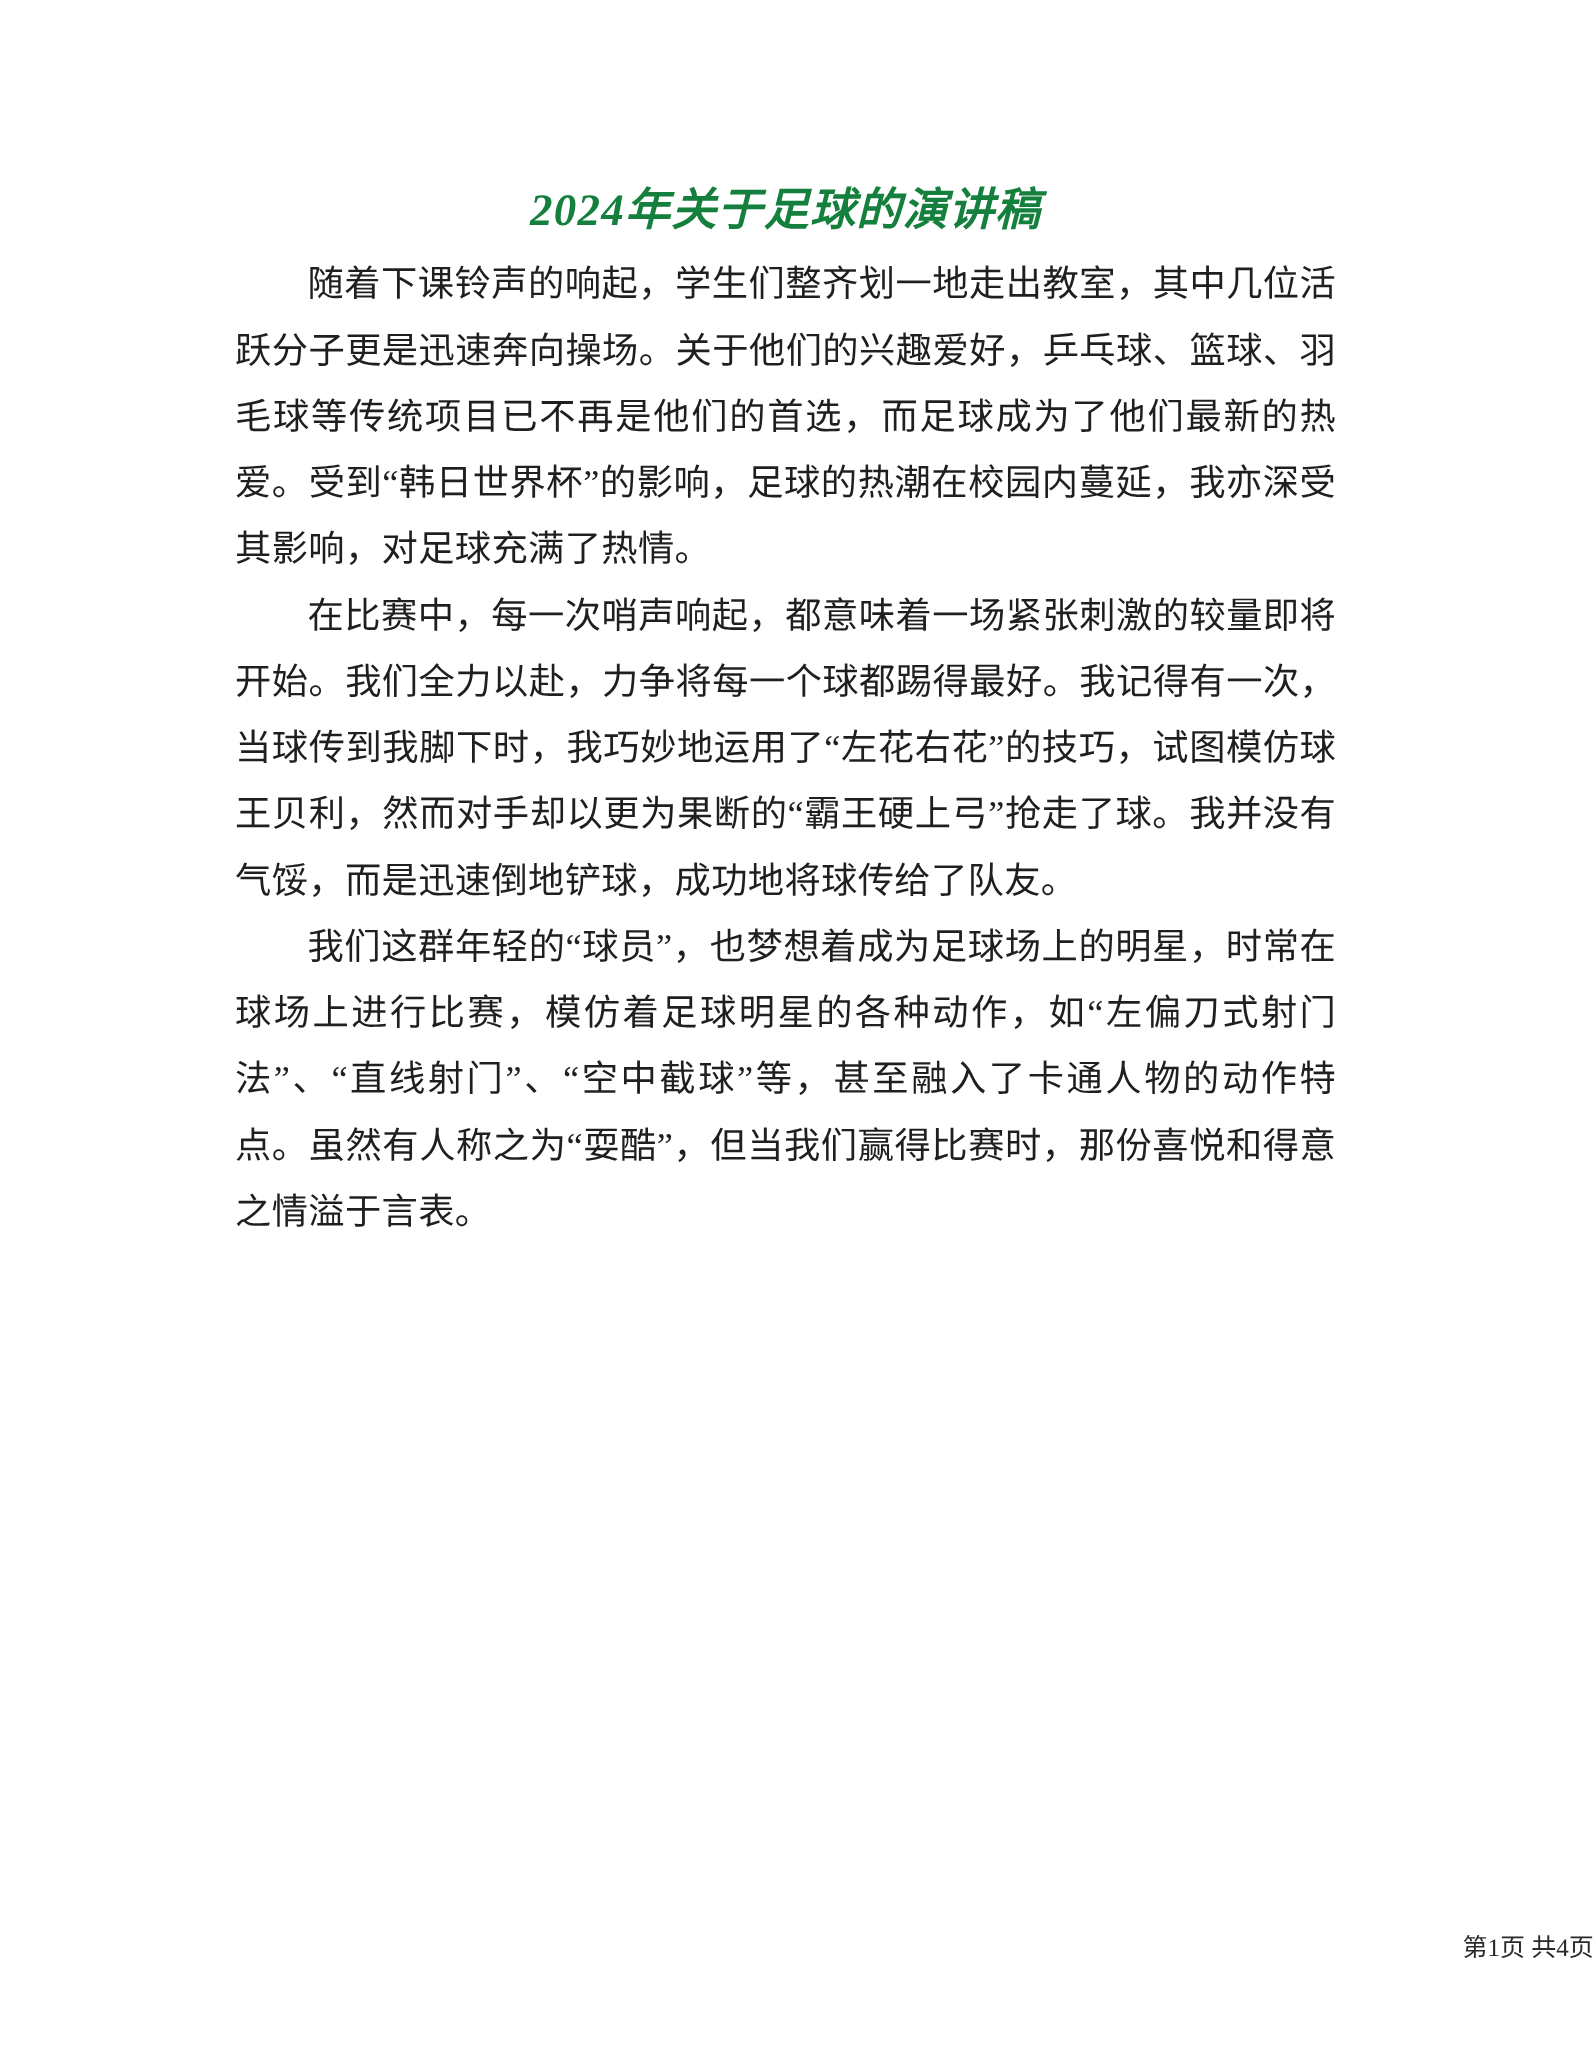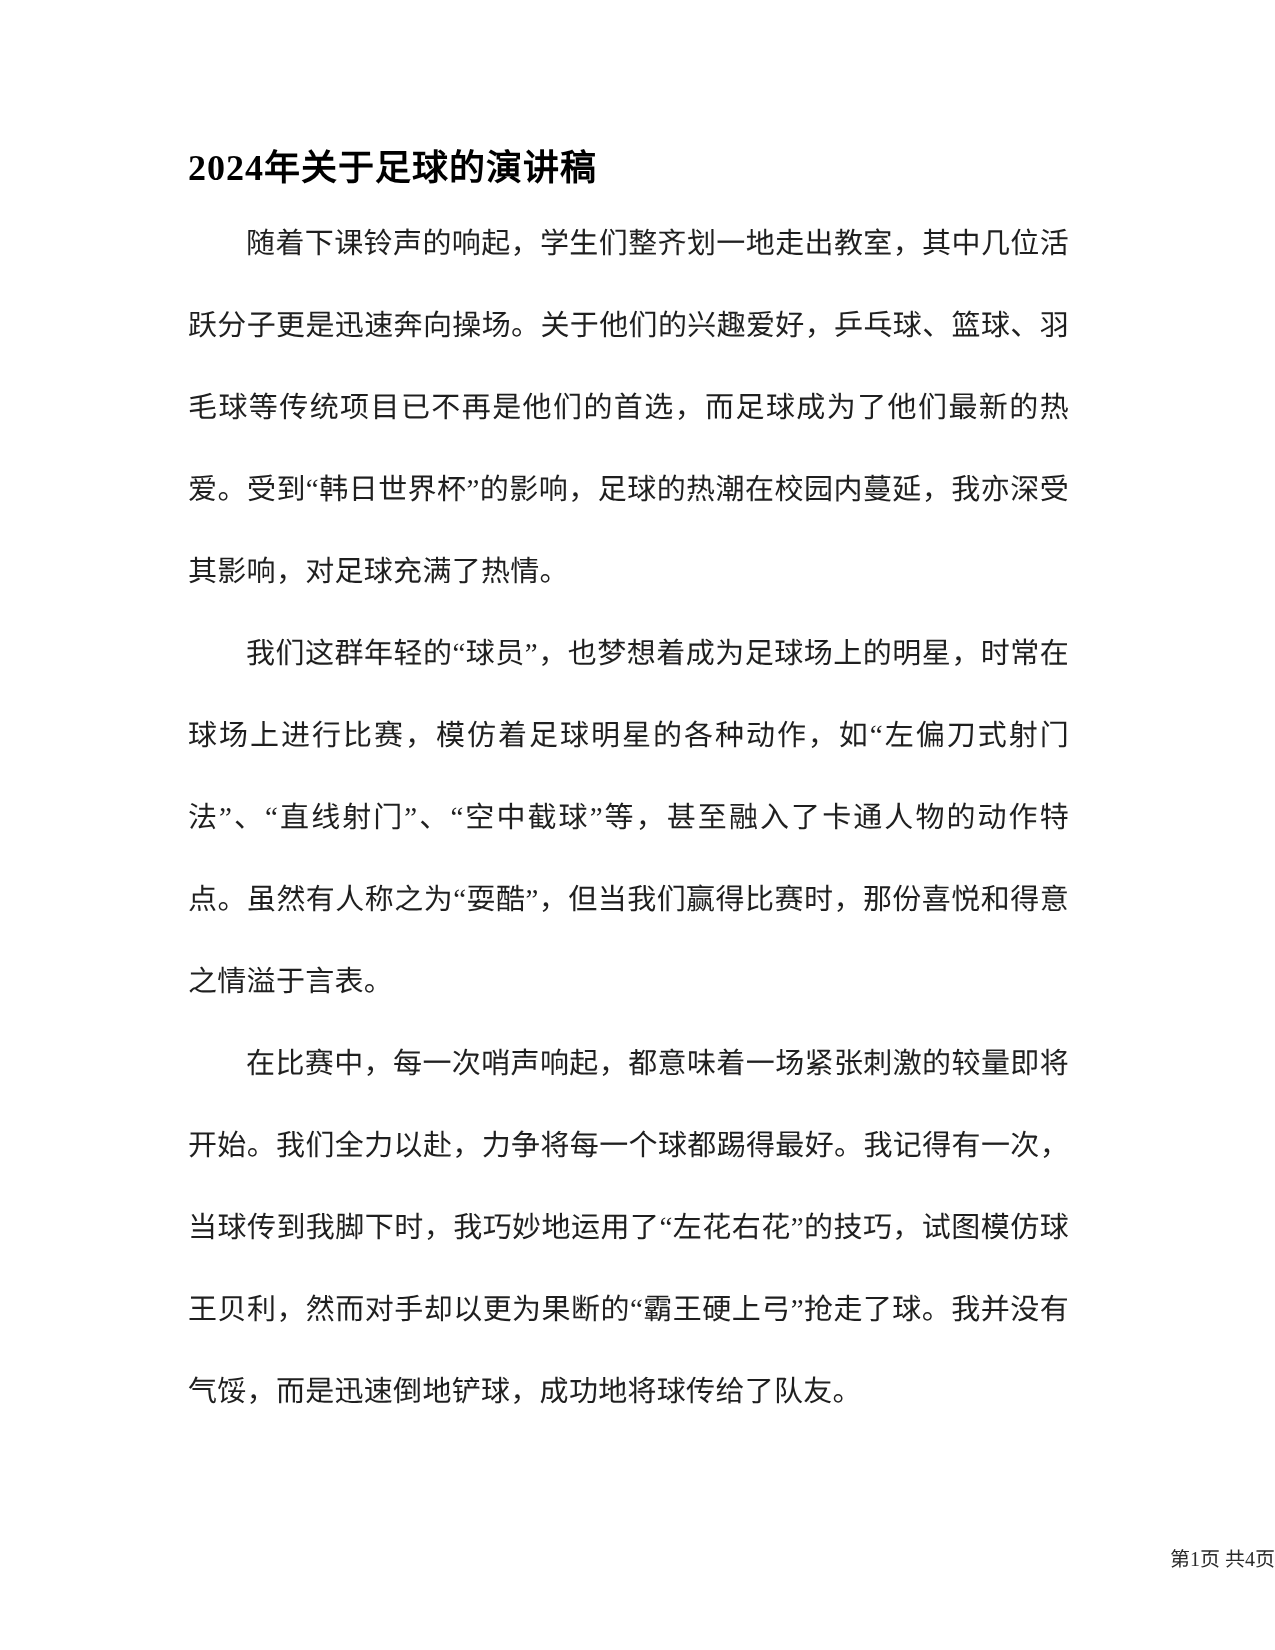--- a/index.html
+++ b/index.html
@@ -20,27 +20,29 @@
     position: absolute;
     left: 188px;
     top: 142px;
     width: 881px;
   }
   .doc-title {
     margin: 0 0 8px 0;
     font-size: 36px;
     font-weight: bold;
     line-height: 52px;
+    text-align: center;
     letter-spacing: 1px;
-    color: #000000;
+    color: #15803d;
+    font-style: italic;
   }
   .doc-paragraph {
     margin: 0;
     font-size: 29px;
-    line-height: 82px;
+    line-height: 53px;
     text-align: justify;
     text-justify: inter-character;
     text-indent: 2em;
     letter-spacing: 0.3px;
     color: #1f1f1f;
     word-break: break-all;
   }
   .page-footer {
     position: absolute;
     left: 0;
@@ -53,17 +55,17 @@
     color: #2a2a2a;
   }
 </style>
 </head>
 <body>
 
 <div class="page">
   <div class="content">
     <h1 class="doc-title">2024年关于足球的演讲稿</h1>
     <p class="doc-paragraph">随着下课铃声的响起，学生们整齐划一地走出教室，其中几位活跃分子更是迅速奔向操场。关于他们的兴趣爱好，乒乓球、篮球、羽毛球等传统项目已不再是他们的首选，而足球成为了他们最新的热爱。受到“韩日世界杯”的影响，足球的热潮在校园内蔓延，我亦深受其影响，对足球充满了热情。</p>
+    <p class="doc-paragraph">在比赛中，每一次哨声响起，都意味着一场紧张刺激的较量即将开始。我们全力以赴，力争将每一个球都踢得最好。我记得有一次，当球传到我脚下时，我巧妙地运用了“左花右花”的技巧，试图模仿球王贝利，然而对手却以更为果断的“霸王硬上弓”抢走了球。我并没有气馁，而是迅速倒地铲球，成功地将球传给了队友。</p>
     <p class="doc-paragraph">我们这群年轻的“球员”，也梦想着成为足球场上的明星，时常在球场上进行比赛，模仿着足球明星的各种动作，如“左偏刀式射门法”、“直线射门”、“空中截球”等，甚至融入了卡通人物的动作特点。虽然有人称之为“耍酷”，但当我们赢得比赛时，那份喜悦和得意之情溢于言表。</p>
-    <p class="doc-paragraph">在比赛中，每一次哨声响起，都意味着一场紧张刺激的较量即将开始。我们全力以赴，力争将每一个球都踢得最好。我记得有一次，当球传到我脚下时，我巧妙地运用了“左花右花”的技巧，试图模仿球王贝利，然而对手却以更为果断的“霸王硬上弓”抢走了球。我并没有气馁，而是迅速倒地铲球，成功地将球传给了队友。</p>
   </div>
   <div class="page-footer">第1页 共4页</div>
 </div>
 
 </body></html>

